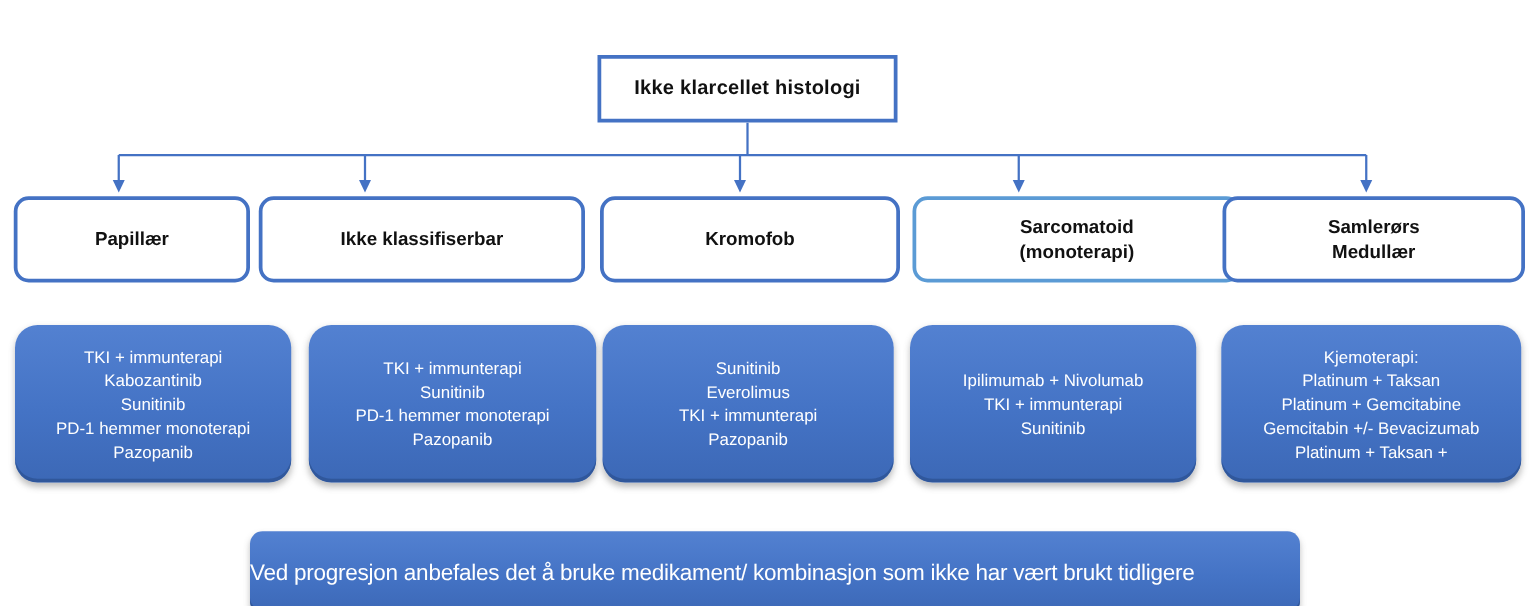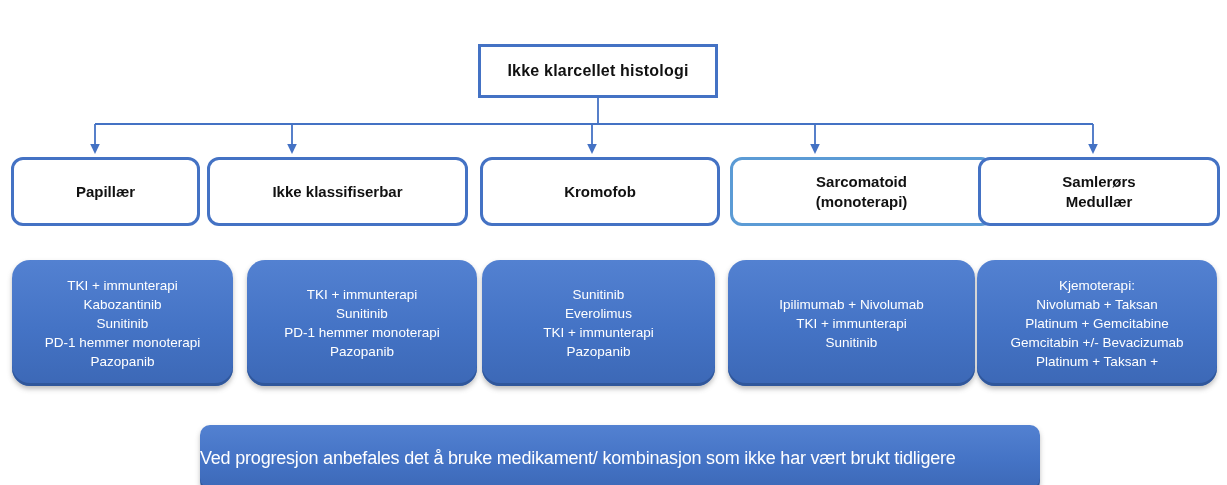--- a/index.html
+++ b/index.html
@@ -33,21 +33,21 @@
     border-radius:18px;
     background:linear-gradient(180deg,#5381d1 0%,#4473c5 55%,#3c68b6 100%);
     color:#fff; font-size:13.5px; line-height:19px;
     display:flex; flex-direction:column; justify-content:center;
     text-align:center;
     box-shadow: inset 0 -3px 0 rgba(46,85,150,.85), 0 3px 5px rgba(110,110,110,.45);
   }
   .t1{ left:12px;  width:221px; }
   .t2{ left:247px; width:230px; }
   .t3{ left:482px; width:233px; }
-  .t4{ left:728px; width:247px; }
+  .t4{ left:728px; width:229px; }
   .t5{ left:977px; width:240px;justify-content:center; }
 
   .footer-note {
     position:absolute; left:200px; top:397px; width:840px; height:66px;
     box-sizing:border-box; border-radius:10px;
     background:linear-gradient(180deg,#5381d1 0%,#4473c5 55%,#3c68b6 100%);
     color:#fff; font-size:18px; letter-spacing:-.2px;
     display:flex; align-items:center; justify-content:flex-start; text-align:center;
     box-shadow: inset 0 -3px 0 rgba(46,85,150,.85), 0 3px 5px rgba(110,110,110,.45);
   }
@@ -117,21 +117,21 @@
       <div class="line">TKI + immunterapi</div>
       <div class="line">Pazopanib</div>
     </div>
   <div class="treat t4">
       <div class="line">Ipilimumab + Nivolumab</div>
       <div class="line">TKI + immunterapi</div>
       <div class="line">Sunitinib</div>
     </div>
   <div class="treat t5">
       <div class="line">Kjemoterapi:</div>
-      <div class="line">Nivolumab + Taksan</div>
+      <div class="line">Platinum + Taksan</div>
       <div class="line">Platinum + Gemcitabine</div>
       <div class="line">Gemcitabin +/- Bevacizumab</div>
       <div class="line">Platinum + Taksan +</div>
     </div>
 
   <div class="footer-note">
     <div>Ved progresjon anbefales det å bruke medikament/ kombinasjon som ikke har vært brukt tidligere</div>
   </div>
 
 </div>

